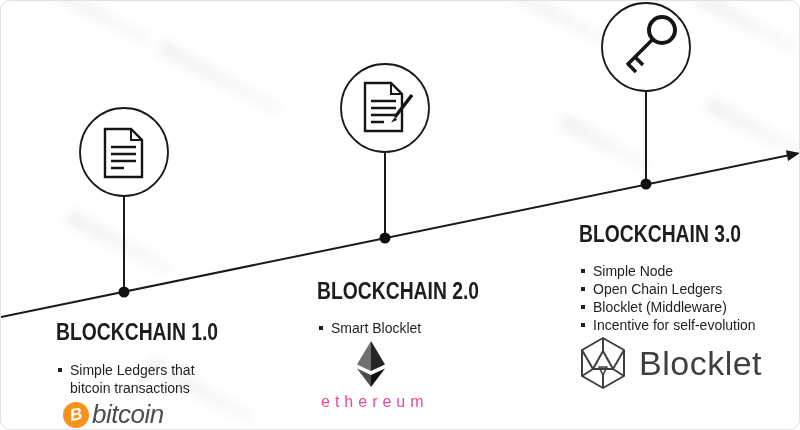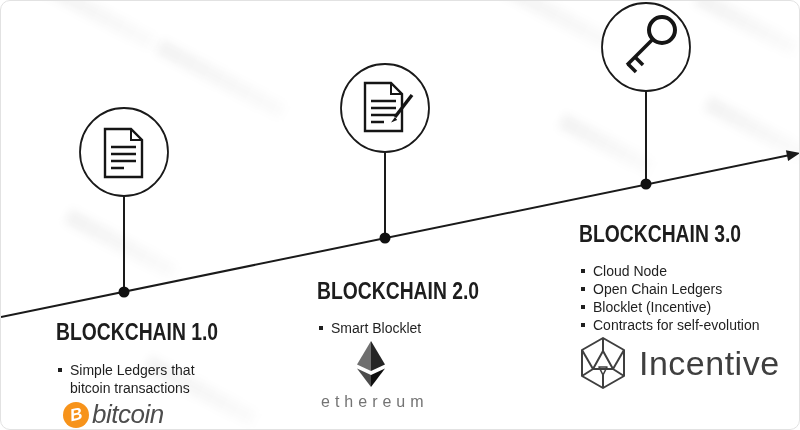--- a/index.html
+++ b/index.html
@@ -153,53 +153,53 @@
         <span>Smart Blocklet</span>
       </li>
     </ul>
     <div class="eth-brand" style="left:4px;top:63px;width:100px">
       <svg class="eth-diamond" width="28" height="46" viewBox="0 0 28 46">
         <polygon points="14,0 0,23.5 14,30" fill="#6f6f6f"></polygon>
         <polygon points="14,0 28,23.5 14,30" fill="#252525"></polygon>
         <polygon points="0,27.5 14,34 14,46" fill="#4c4c4c"></polygon>
         <polygon points="28,27.5 14,34 14,46" fill="#101010"></polygon>
       </svg>
-      <div class="eth-text" id="eth-text" style="color: #737373; text-align: right;">ethereum</div>
+      <div class="eth-text" id="eth-text" style="color: #ec4899; text-align: right;">ethereum</div>
     </div>
   </div>
 
   <div class="stage" style="left:578px;top:220px;width:215px;height:175px">
     <h2 class="stage-title">BLOCKCHAIN 3.0</h2>
     <ul class="bullets" style="top:41px;width:210px">
       <li>
         <span class="bullet-marker"></span>
-        <span>Cloud Node</span>
+        <span>Simple Node</span>
       </li>
       <li>
         <span class="bullet-marker"></span>
         <span>Open Chain Ledgers</span>
       </li>
       <li>
         <span class="bullet-marker"></span>
-        <span>Blocklet (Incentive)</span>
-      </li>
-      <li>
-        <span class="bullet-marker"></span>
-        <span>Contracts for self-evolution</span>
+        <span>Blocklet (Middleware)</span>
+      </li>
+      <li>
+        <span class="bullet-marker"></span>
+        <span>Incentive for self-evolution</span>
       </li>
     </ul>
     <div class="arc-brand" style="left:0px;top:116px">
       <svg width="48" height="52" viewBox="0 0 48 52" fill="none" stroke="#3f3f3f" stroke-width="2" stroke-linejoin="round">
         <polygon points="24,1 45,13 45,39 24,51 3,39 3,13"></polygon>
         <polygon points="24,14 34,32 14,32"></polygon>
         <line x1="24" y1="1" x2="24" y2="14"></line>
         <line x1="3" y1="39" x2="14" y2="32"></line>
         <line x1="45" y1="39" x2="34" y2="32"></line>
         <line x1="3" y1="13" x2="14" y2="32"></line>
         <line x1="45" y1="13" x2="34" y2="32"></line>
         <line x1="24" y1="51" x2="24" y2="38"></line>
         <polygon points="24,38 20,30 28,30" stroke-width="1.6"></polygon>
       </svg>
-      <span class="arc-text" id="arc-text" style="color: rgb(63, 63, 63);">Incentive</span>
+      <span class="arc-text" id="arc-text" style="color: rgb(63, 63, 63);">Blocklet</span>
     </div>
   </div>
 
 </div>
 
 </body></html>

